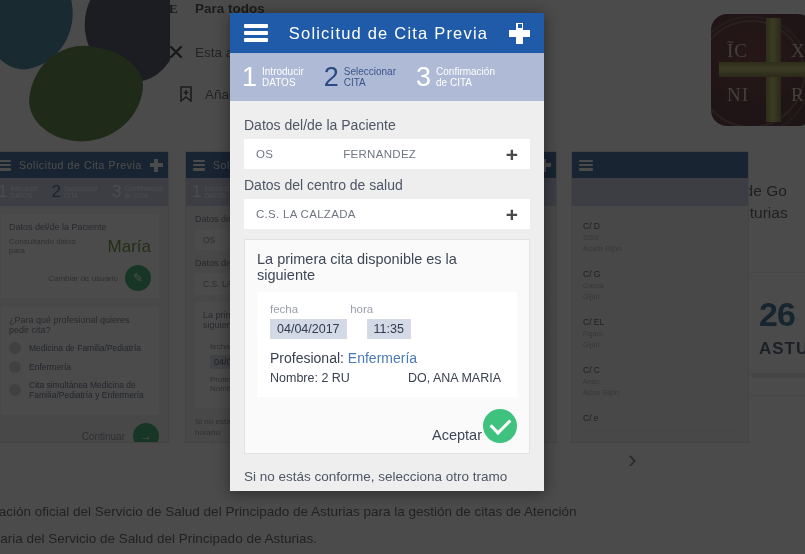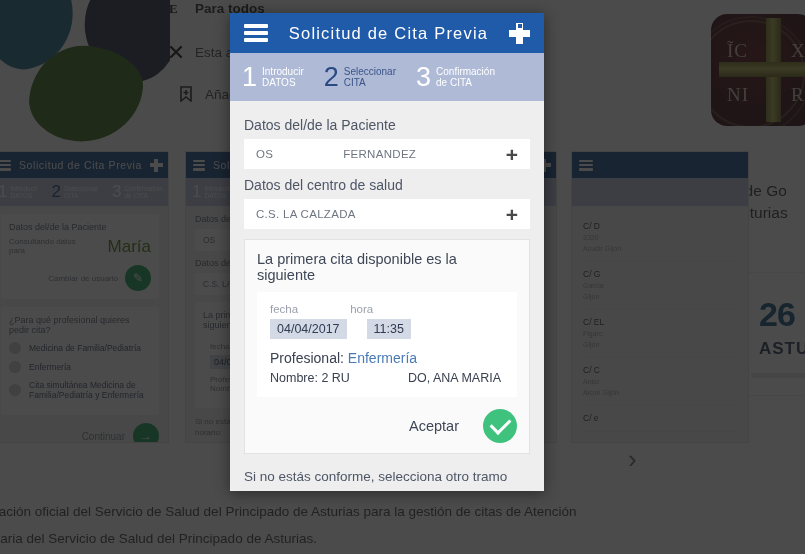--- a/index.html
+++ b/index.html
@@ -124,21 +124,21 @@
   .m-card-t{font-size:14.5px;color:#3f4757;margin-bottom:9px;}
   .m-inner{background:#ffffff;padding:11px 13px 12px 13px;}
   .m-dh{display:flex;gap:52px;}
   .m-dh .k{font-size:11.5px;color:#9aa0ab;}
   .m-dv{display:flex;gap:20px;margin-top:4px;}
   .m-chip{background:#d3dae6;color:#2f3b50;font-size:12.5px;padding:3px 7px;}
   .m-line{margin-top:11px;font-size:14px;color:#3a4150;}
   .m-line .hl{color:#4a7ab5;}
   .m-line2{margin-top:5px;font-size:12.5px;color:#3a4150;display:flex;}
   .m-line2 .r{margin-left:58px;color:#3a4150;}
-  .m-accept{display:flex;align-items:center;justify-content:flex-end;gap:24px;margin-top:12px;}
+  .m-accept{display:flex;align-items:flex-end;justify-content:flex-end;gap:1px;margin-top:12px;}
   .m-accept .lbl{font-size:14.5px;color:#3f4757;}
   .btn-circle{width:34px;height:34px;border-radius:50%;display:flex;align-items:center;justify-content:center;cursor:pointer;}
   .btn-ok{background:#3ec27e;}
   .chk{width:16px;height:9px;border-left:3px solid #fff;border-bottom:3px solid #fff;transform:rotate(-45deg);margin-top:-4px;}
 
   .m-note{margin-top:13px;font-size:13.5px;line-height:19px;color:#4e5666;}
 </style>
 </head>
 <body>
 

